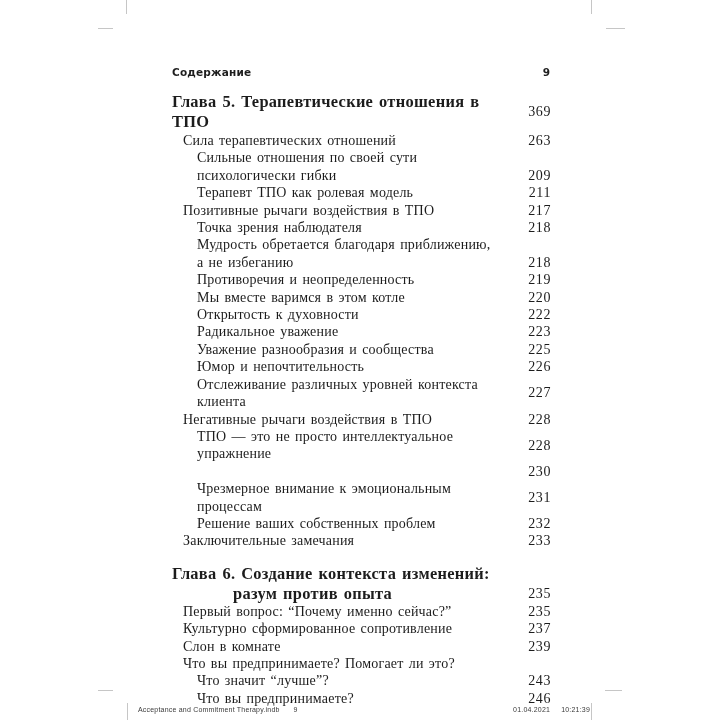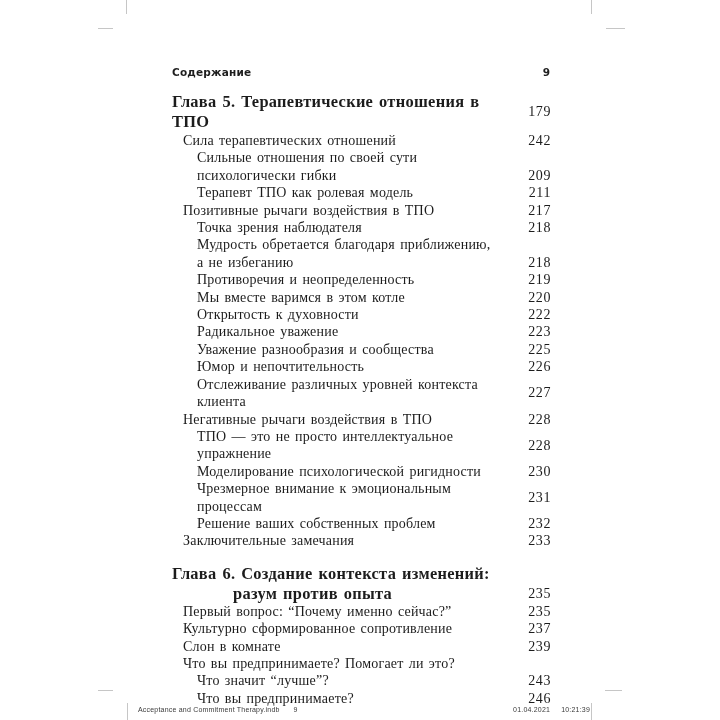--- a/index.html
+++ b/index.html
@@ -79,25 +79,25 @@
 <div class="crop" style="left:591px;top:703px;width:1px;height:17px;"></div>
 
 <div class="header">
   <span class="header-title">Содержание</span>
   <span class="header-page">9</span>
 </div>
 
 <div class="toc" id="toc">
     <div class="row lvl-chapter">
       <span class="txt">Глава 5. Терапевтические отношения в ТПО</span>
-      <span class="pg">179</span>
+      <span class="pg">369</span>
     </div>
     <div class="row lvl-l1">
       <span class="txt">Сила терапевтических отношений</span>
-      <span class="pg">242</span>
+      <span class="pg">263</span>
     </div>
     <div class="row lvl-l2">
       <span class="txt">Сильные отношения по своей сути</span>
       <span class="pg"></span>
     </div>
     <div class="row lvl-l2">
       <span class="txt">психологически гибки</span>
       <span class="pg">209</span>
     </div>
     <div class="row lvl-l2">
@@ -150,21 +150,20 @@
     </div>
     <div class="row lvl-l1">
       <span class="txt">Негативные рычаги воздействия в ТПО</span>
       <span class="pg">228</span>
     </div>
     <div class="row lvl-l2">
       <span class="txt">ТПО — это не просто интеллектуальное упражнение</span>
       <span class="pg">228</span>
     </div>
     <div class="row lvl-l2">
-      <span class="txt">Моделирование психологической ригидности</span>
       <span class="pg">230</span>
     </div>
     <div class="row lvl-l2">
       <span class="txt">Чрезмерное внимание к эмоциональным процессам</span>
       <span class="pg">231</span>
     </div>
     <div class="row lvl-l2">
       <span class="txt">Решение ваших собственных проблем</span>
       <span class="pg">232</span>
     </div>

